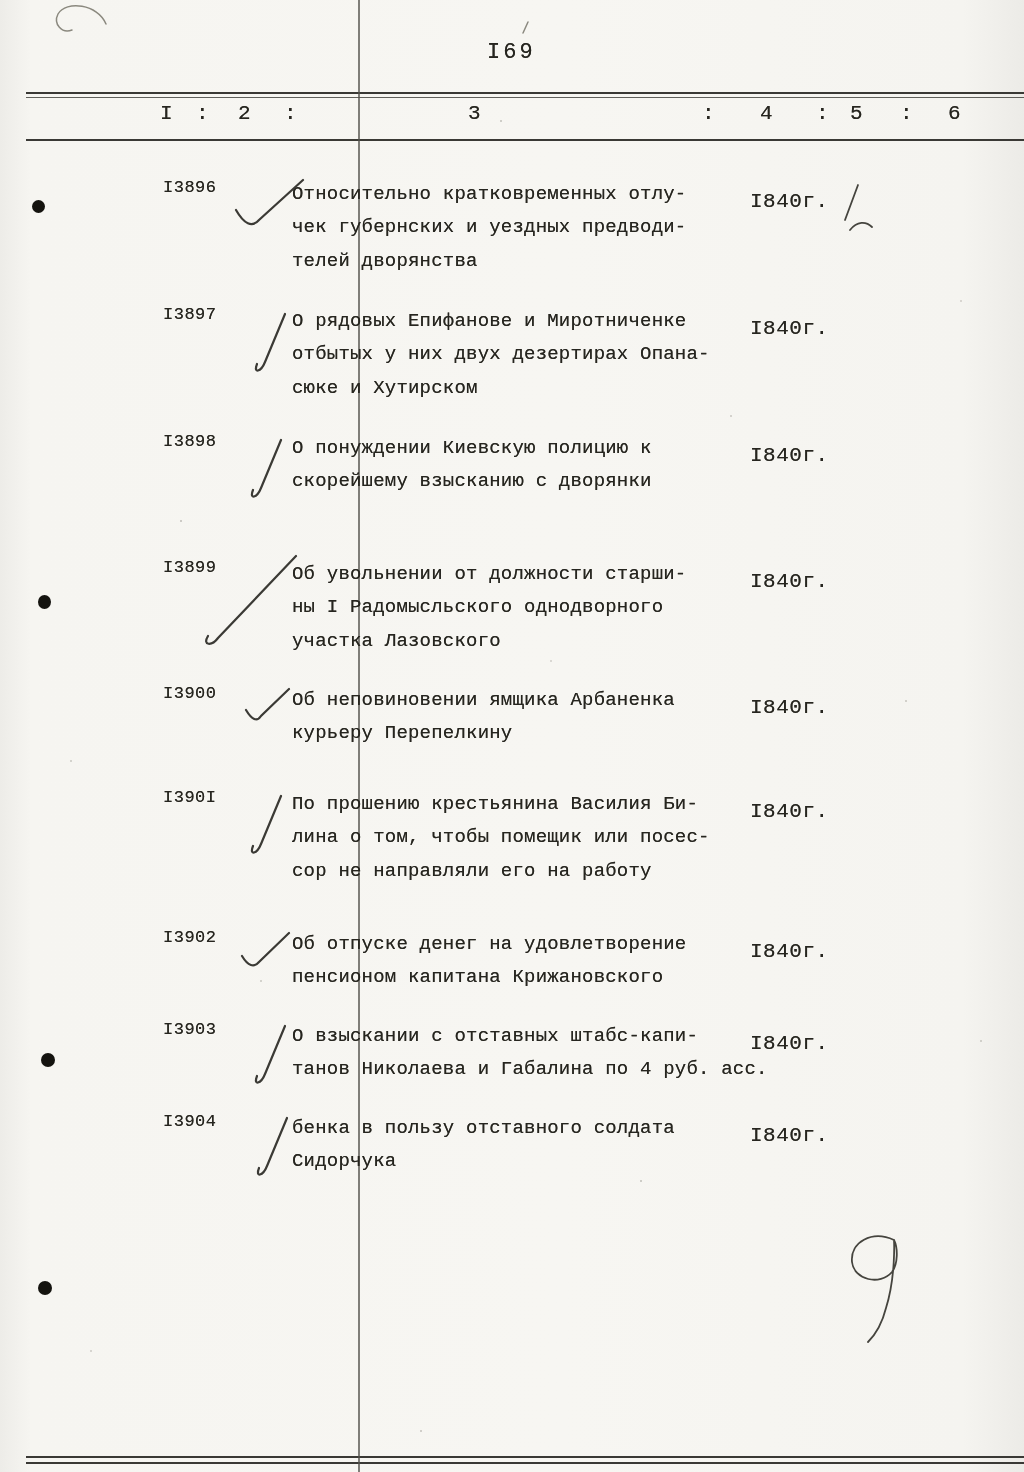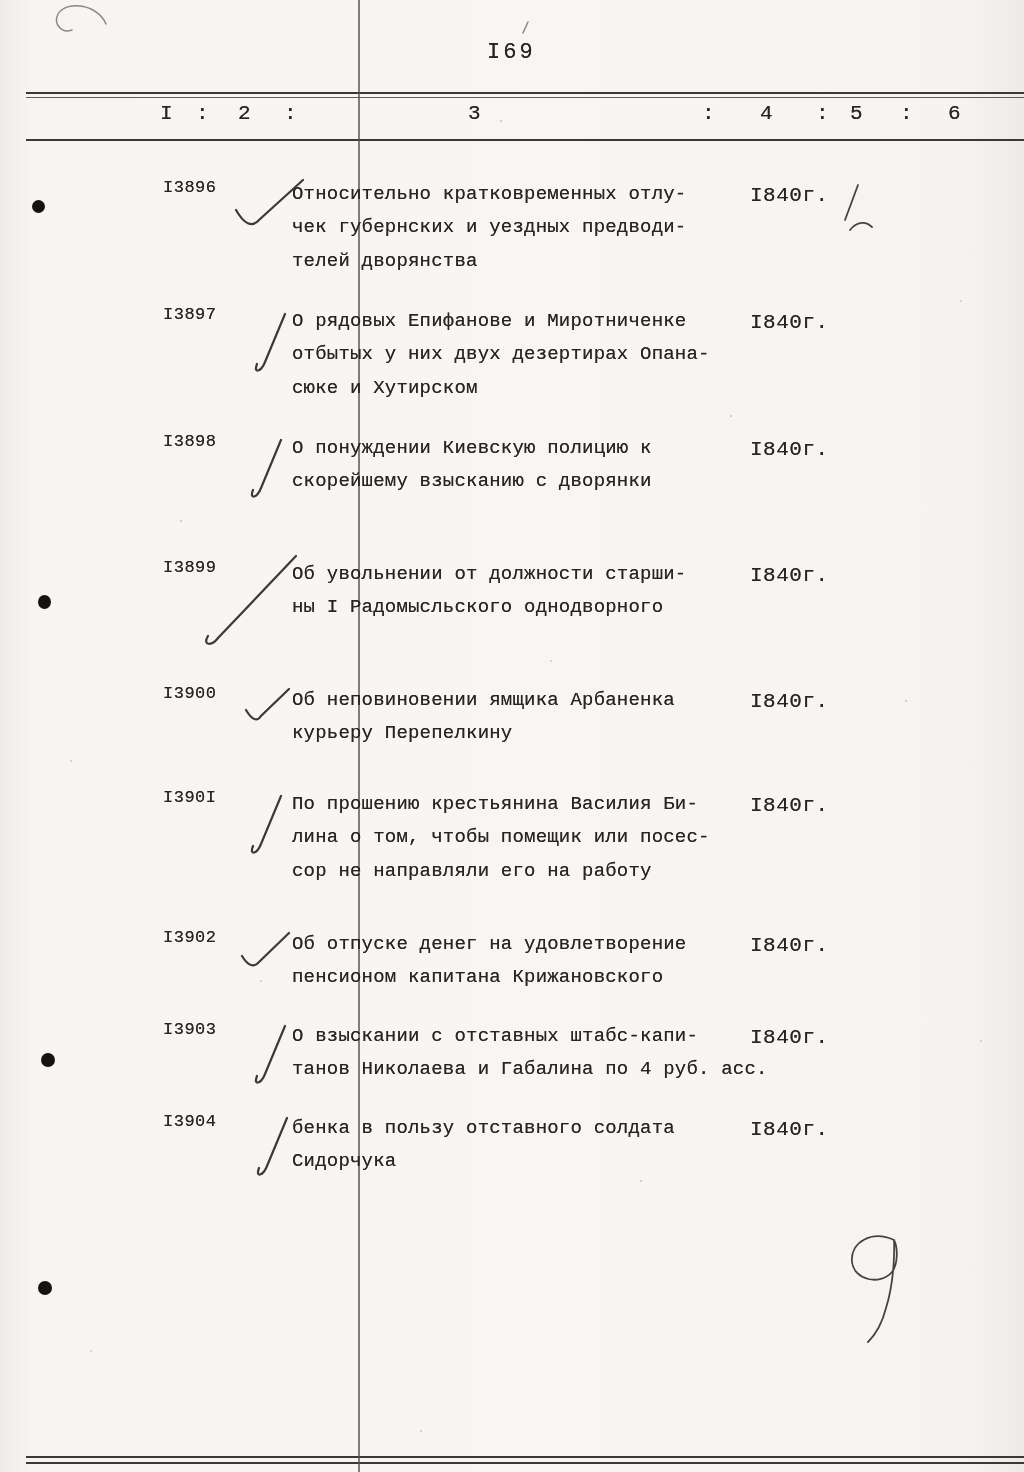--- a/index.html
+++ b/index.html
@@ -16,21 +16,21 @@
   .r2{top:97px;height:1px;opacity:.8;}
   .r3{top:139px;height:2px;}
   .r4{top:1456px;height:2px;}
   .r5{top:1462px;height:2px;}
   .vline{position:absolute;left:358px;top:0;width:2px;height:1472px;background:#504f49;opacity:.72;}
   .entry{position:absolute;left:0;width:1024px;}
   .num{position:absolute;left:163px;top:0;font-size:17px;letter-spacing:.5px;}
   .lines{position:absolute;left:292px;top:0;font-size:19px;line-height:33.4px;letter-spacing:.2px;white-space:nowrap;}
   .lines div{text-shadow:0 0 .6px rgba(45,44,38,.75);}
   .num,.year,.hcell,.page-number{text-shadow:0 0 .6px rgba(45,44,38,.75);}
-  .year{position:absolute;left:750px;top:6px;font-size:21px;letter-spacing:.5px;}
+  .year{position:absolute;left:750px;top:12px;font-size:21px;letter-spacing:.5px;}
   .mark{position:absolute;}
   .mark path{stroke:#3b3a35;stroke-width:2.2;fill:none;stroke-linecap:round;}
   .faint path{stroke:#8b897f;stroke-width:1.5;}
   .pen path{stroke:#45443e;stroke-width:1.8;}
   .dot{position:absolute;background:#14130f;border-radius:50%;}
   .noise{position:absolute;left:0;top:0;width:2px;height:2px;background:transparent;border-radius:50%;
     box-shadow:500px 120px 0 #c2c0ba,730px 415px 0 #c8c6c0,180px 520px 0 #bfbdb7,905px 700px 0 #c6c4be,
     260px 980px 0 #c9c7c1,640px 1180px 0 #c1bfb9,90px 1350px 0 #cccac4,960px 300px 0 #cfcdc7,
     420px 1430px 0 #c4c2bc,70px 760px 0 #c9c7c1,980px 1040px 0 #c6c4be,550px 660px 0 #d0cec8;}
 </style>
@@ -91,20 +91,21 @@
         <div>скорейшему взысканию с дворянки</div>
     </div>
     <span class="year">I840г.</span>
   </div>
 
   <div class="entry" style="top:558px">
     <span class="num">I3899</span>
     <div class="lines">
       <div>Об увольнении от должности старши-</div>
         <div>ны I Радомысльского однодворного</div>
+        <div>участка Лазовского</div>
     </div>
     <span class="year">I840г.</span>
   </div>
 
   <div class="entry" style="top:684px">
     <span class="num">I3900</span>
     <div class="lines">
       <div>Об неповиновении ямщика Арбаненка</div>
         <div>курьеру Перепелкину</div>
     </div>

